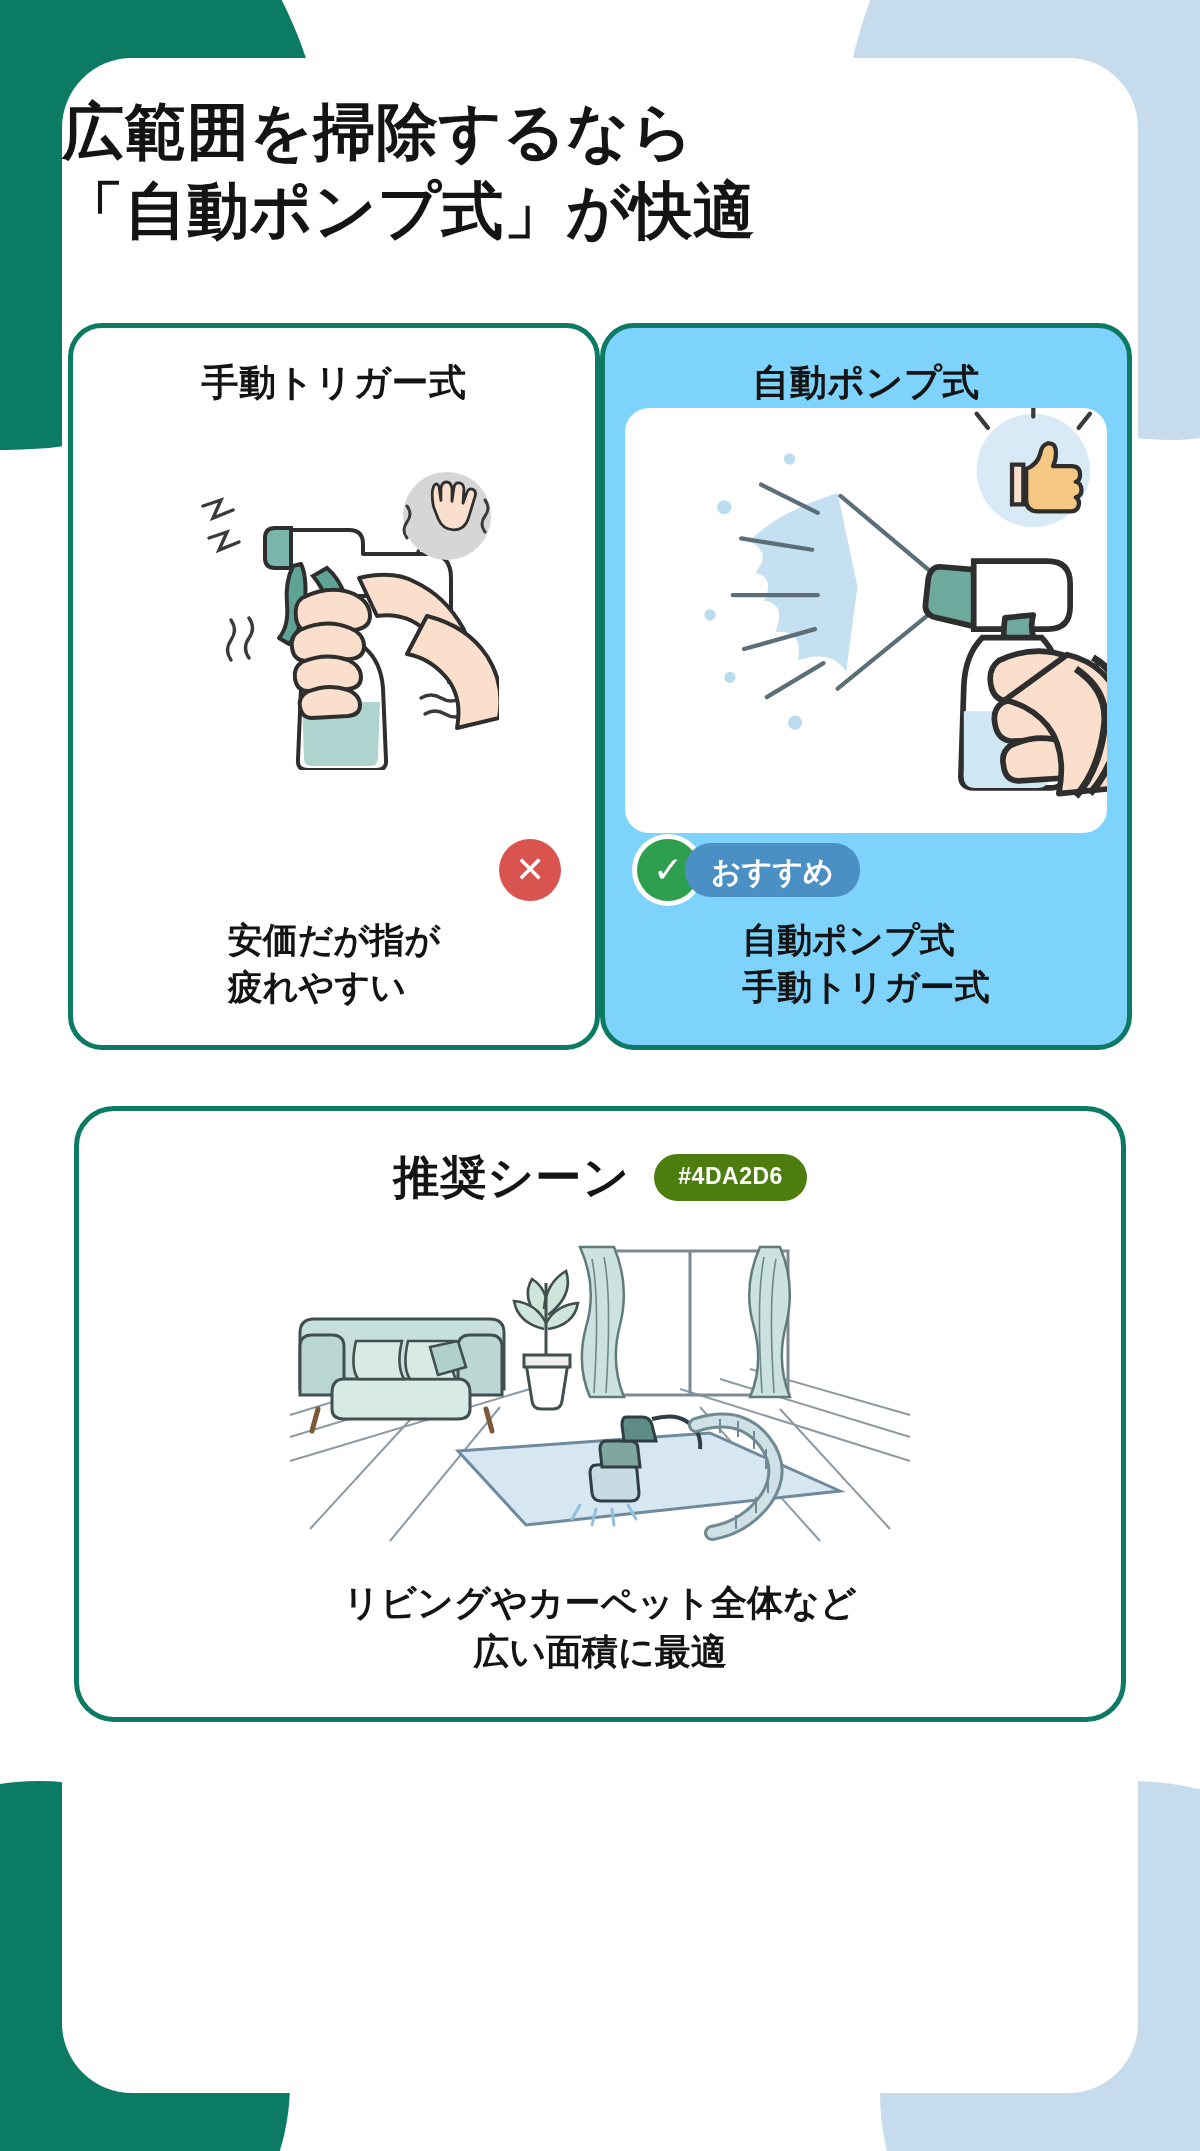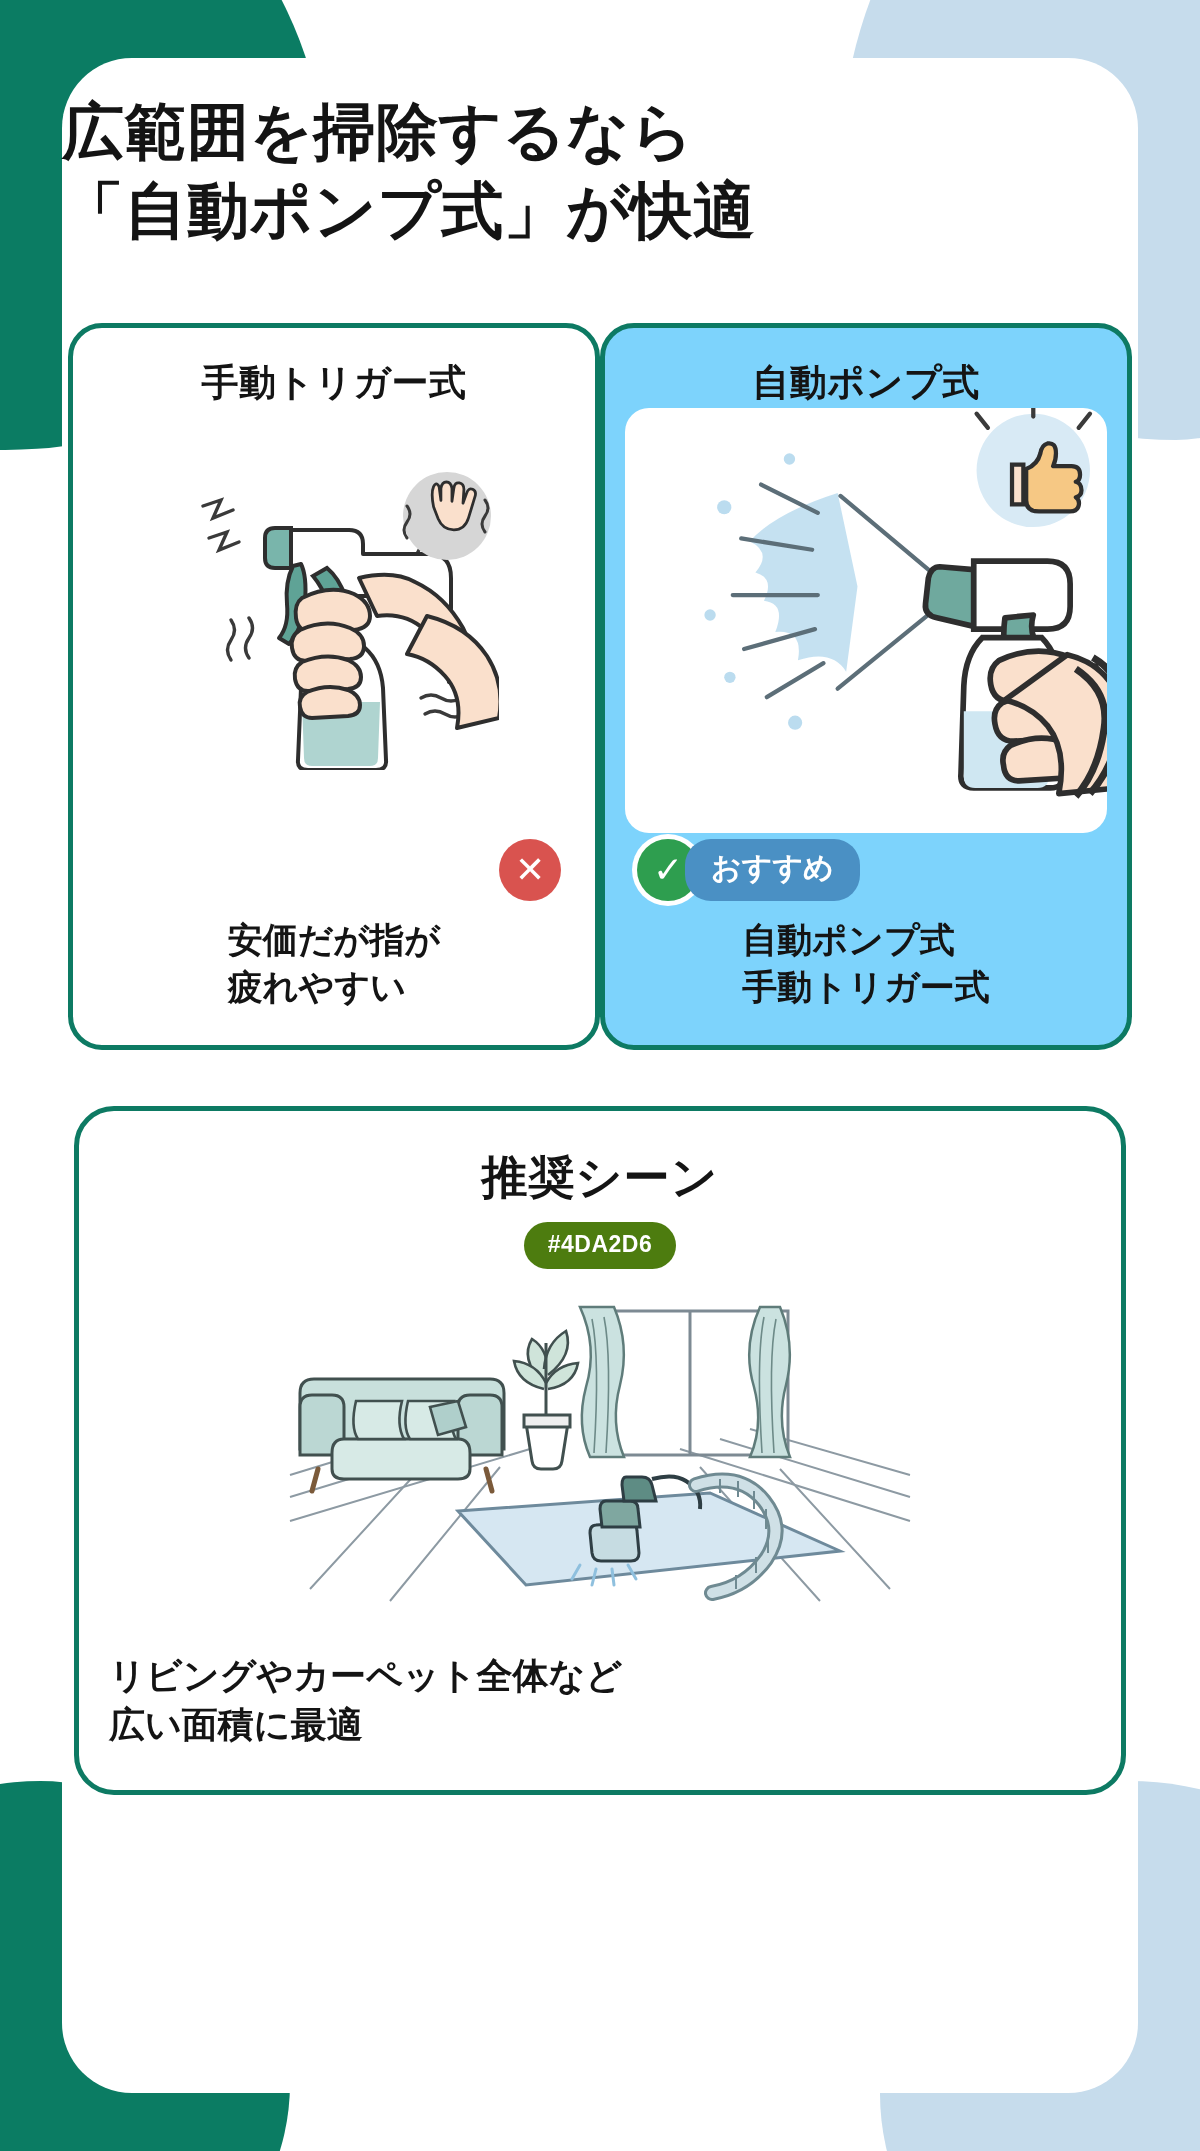--- a/index.html
+++ b/index.html
@@ -82,46 +82,46 @@
     width:62px; height:62px; border-radius:50%;
     display:flex; align-items:center; justify-content:center;
     color:#fff; font-size:36px; font-weight:bold;
     box-shadow:0 0 0 5px #ffffff;
     flex:none;
   }
   .circle-badge.bad { background:#D9534F; }
   .circle-badge.good { background:#2E9E4F; }
   .pill-badge {
     background:#4A90C4; color:#ffffff; font-weight:bold;
-    font-size:30px; padding:9px 26px 12px; border-radius:26px;
+    font-size:30px; padding:9px 26px 4px; border-radius:26px;
     margin-left:-14px; white-space:nowrap;
   }
   .card-caption {
     font-size:35px; font-weight:bold; line-height:1.34;
     text-align:left; color:#141414; margin-top:14px;
   }
   .card-caption span { display:block; white-space:nowrap; }
 
   
   .scene-card {
     margin:56px 12px 0; border:5px solid #0D7A63; border-radius:40px;
     padding:36px 30px 40px; background:#ffffff;
   }
   .scene-head {
-    display:flex; align-items:center; justify-content:center; gap:13px;flex-direction:column;
+    display:flex; align-items:center; justify-content:center; gap:24px;
   }
   .scene-title { font-size:46px; font-weight:bold; color:#141414; letter-spacing:1px; }
   .hash-badge {
     background:#4d7c0f; color:#ffffff; font-weight:bold;
     font-size:23px; padding:9px 24px 11px; border-radius:24px;
     letter-spacing:0.5px;
   }
   .scene-illus { margin-top:20px; display:flex; justify-content:center; }
   .scene-caption {
-    margin-top:33px; text-align:left; font-size:36px;
+    margin-top:20px; text-align:center; font-size:36px;
     font-weight:bold; line-height:1.36; color:#141414;
   }
   .scene-caption span { display:block; white-space:nowrap; }
   svg { display:block; }
 </style>
 </head>
 <body>
 
 <div class="bg-layer">
   <div class="blob blob-tl"></div>

